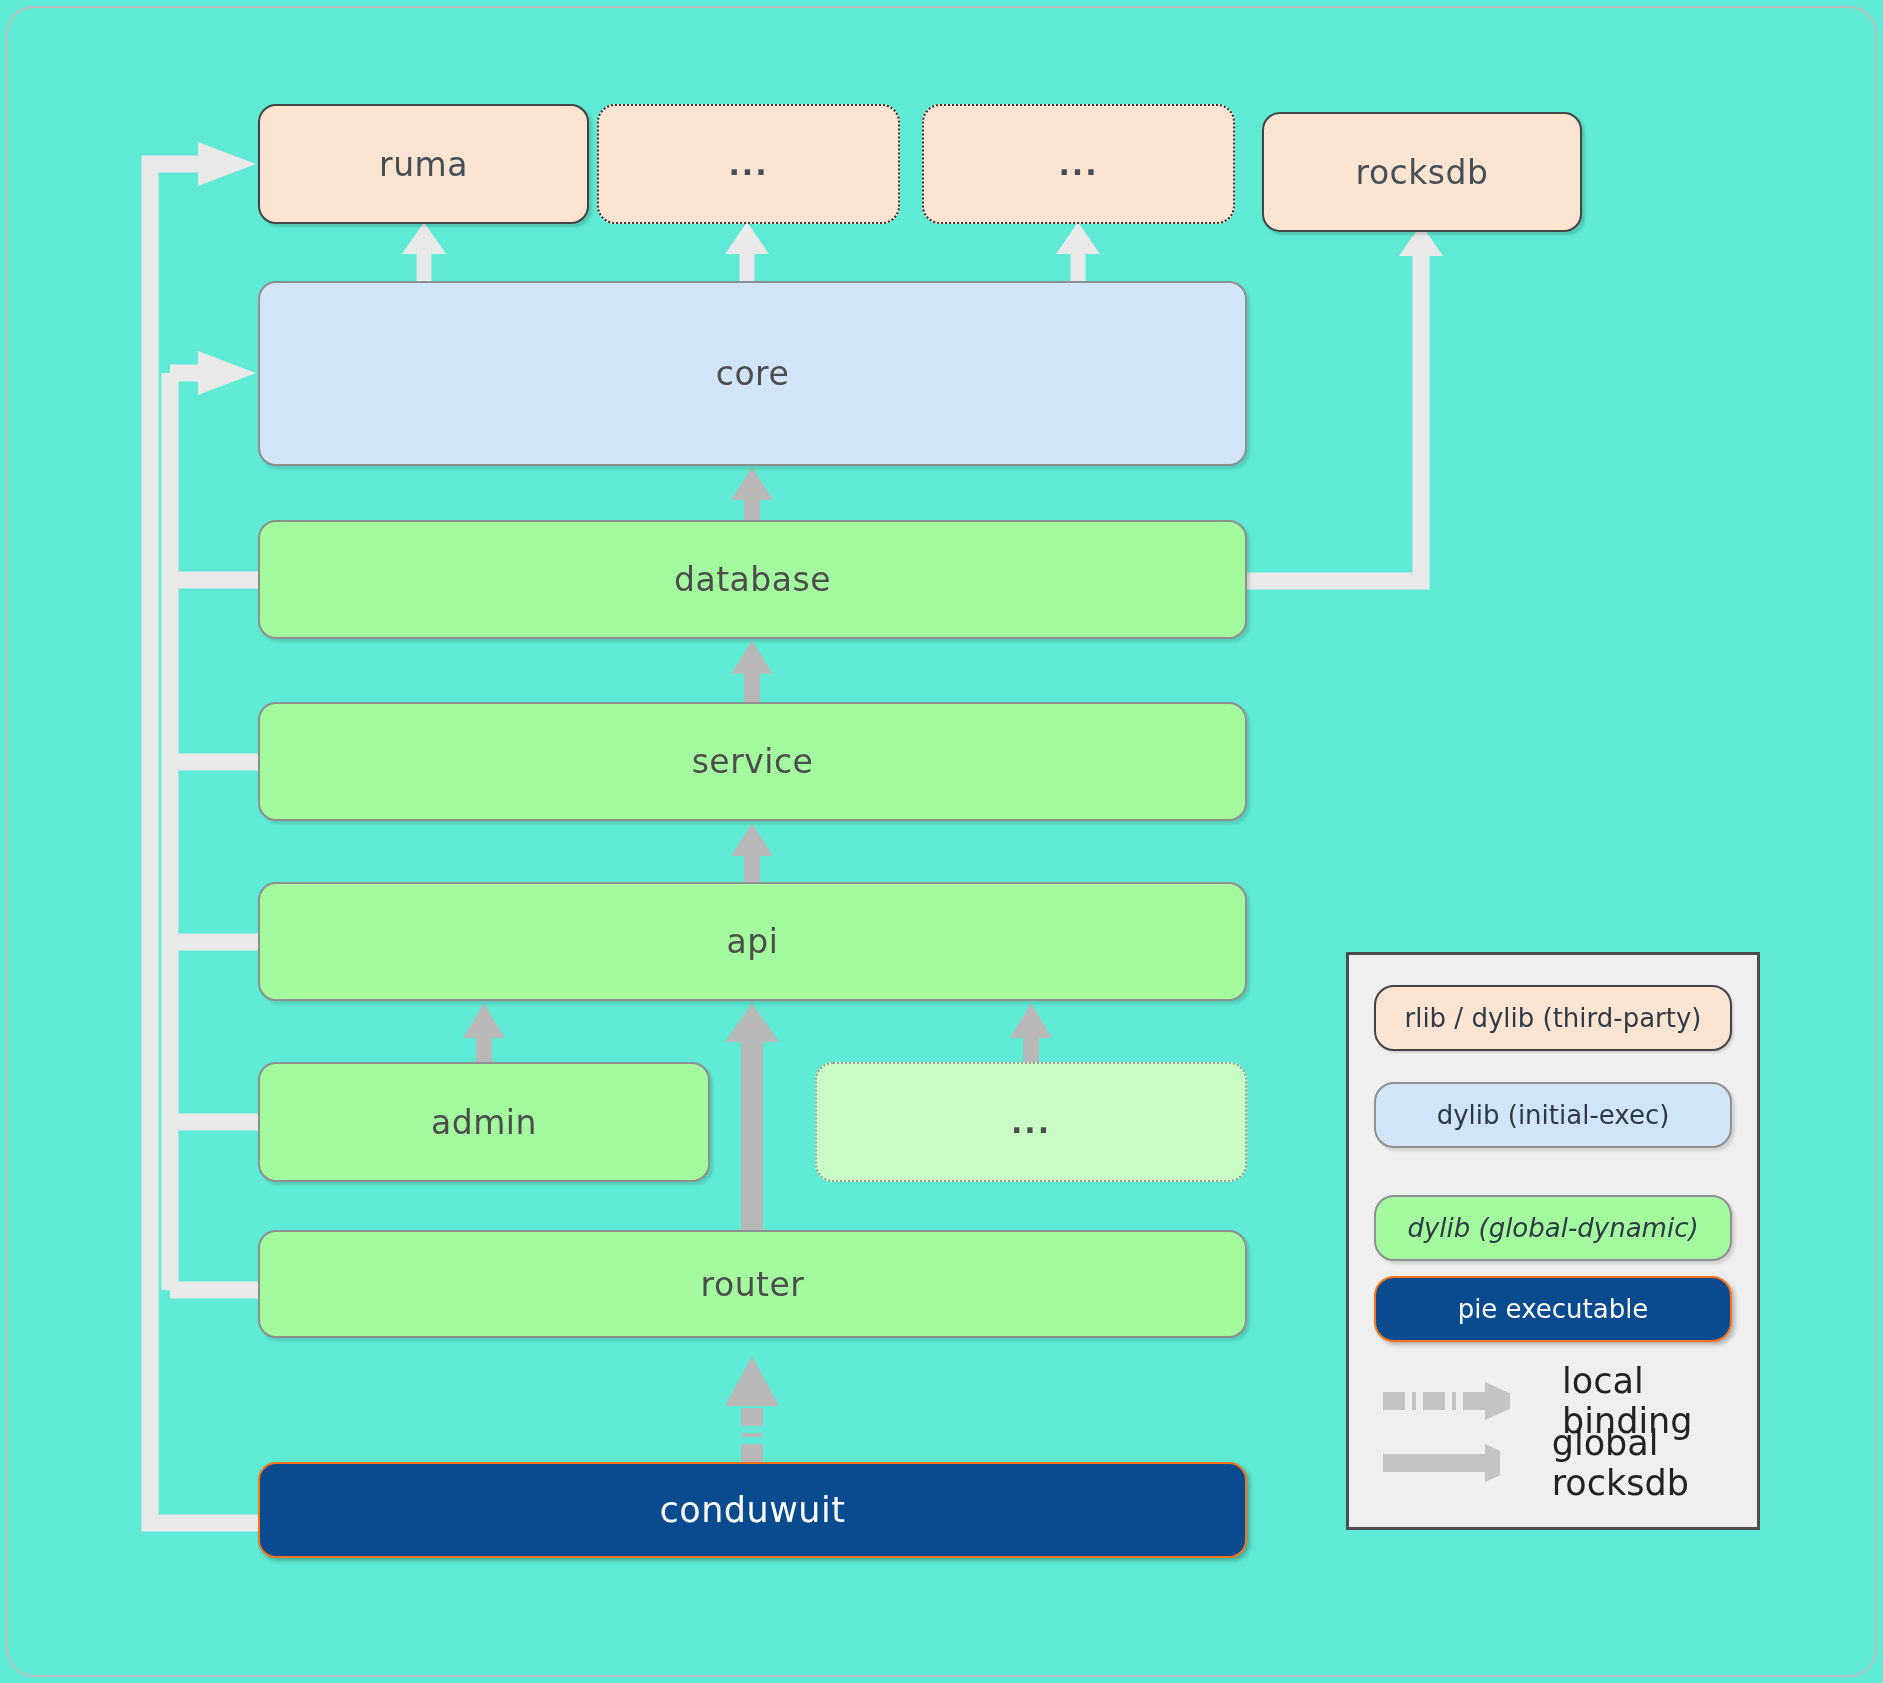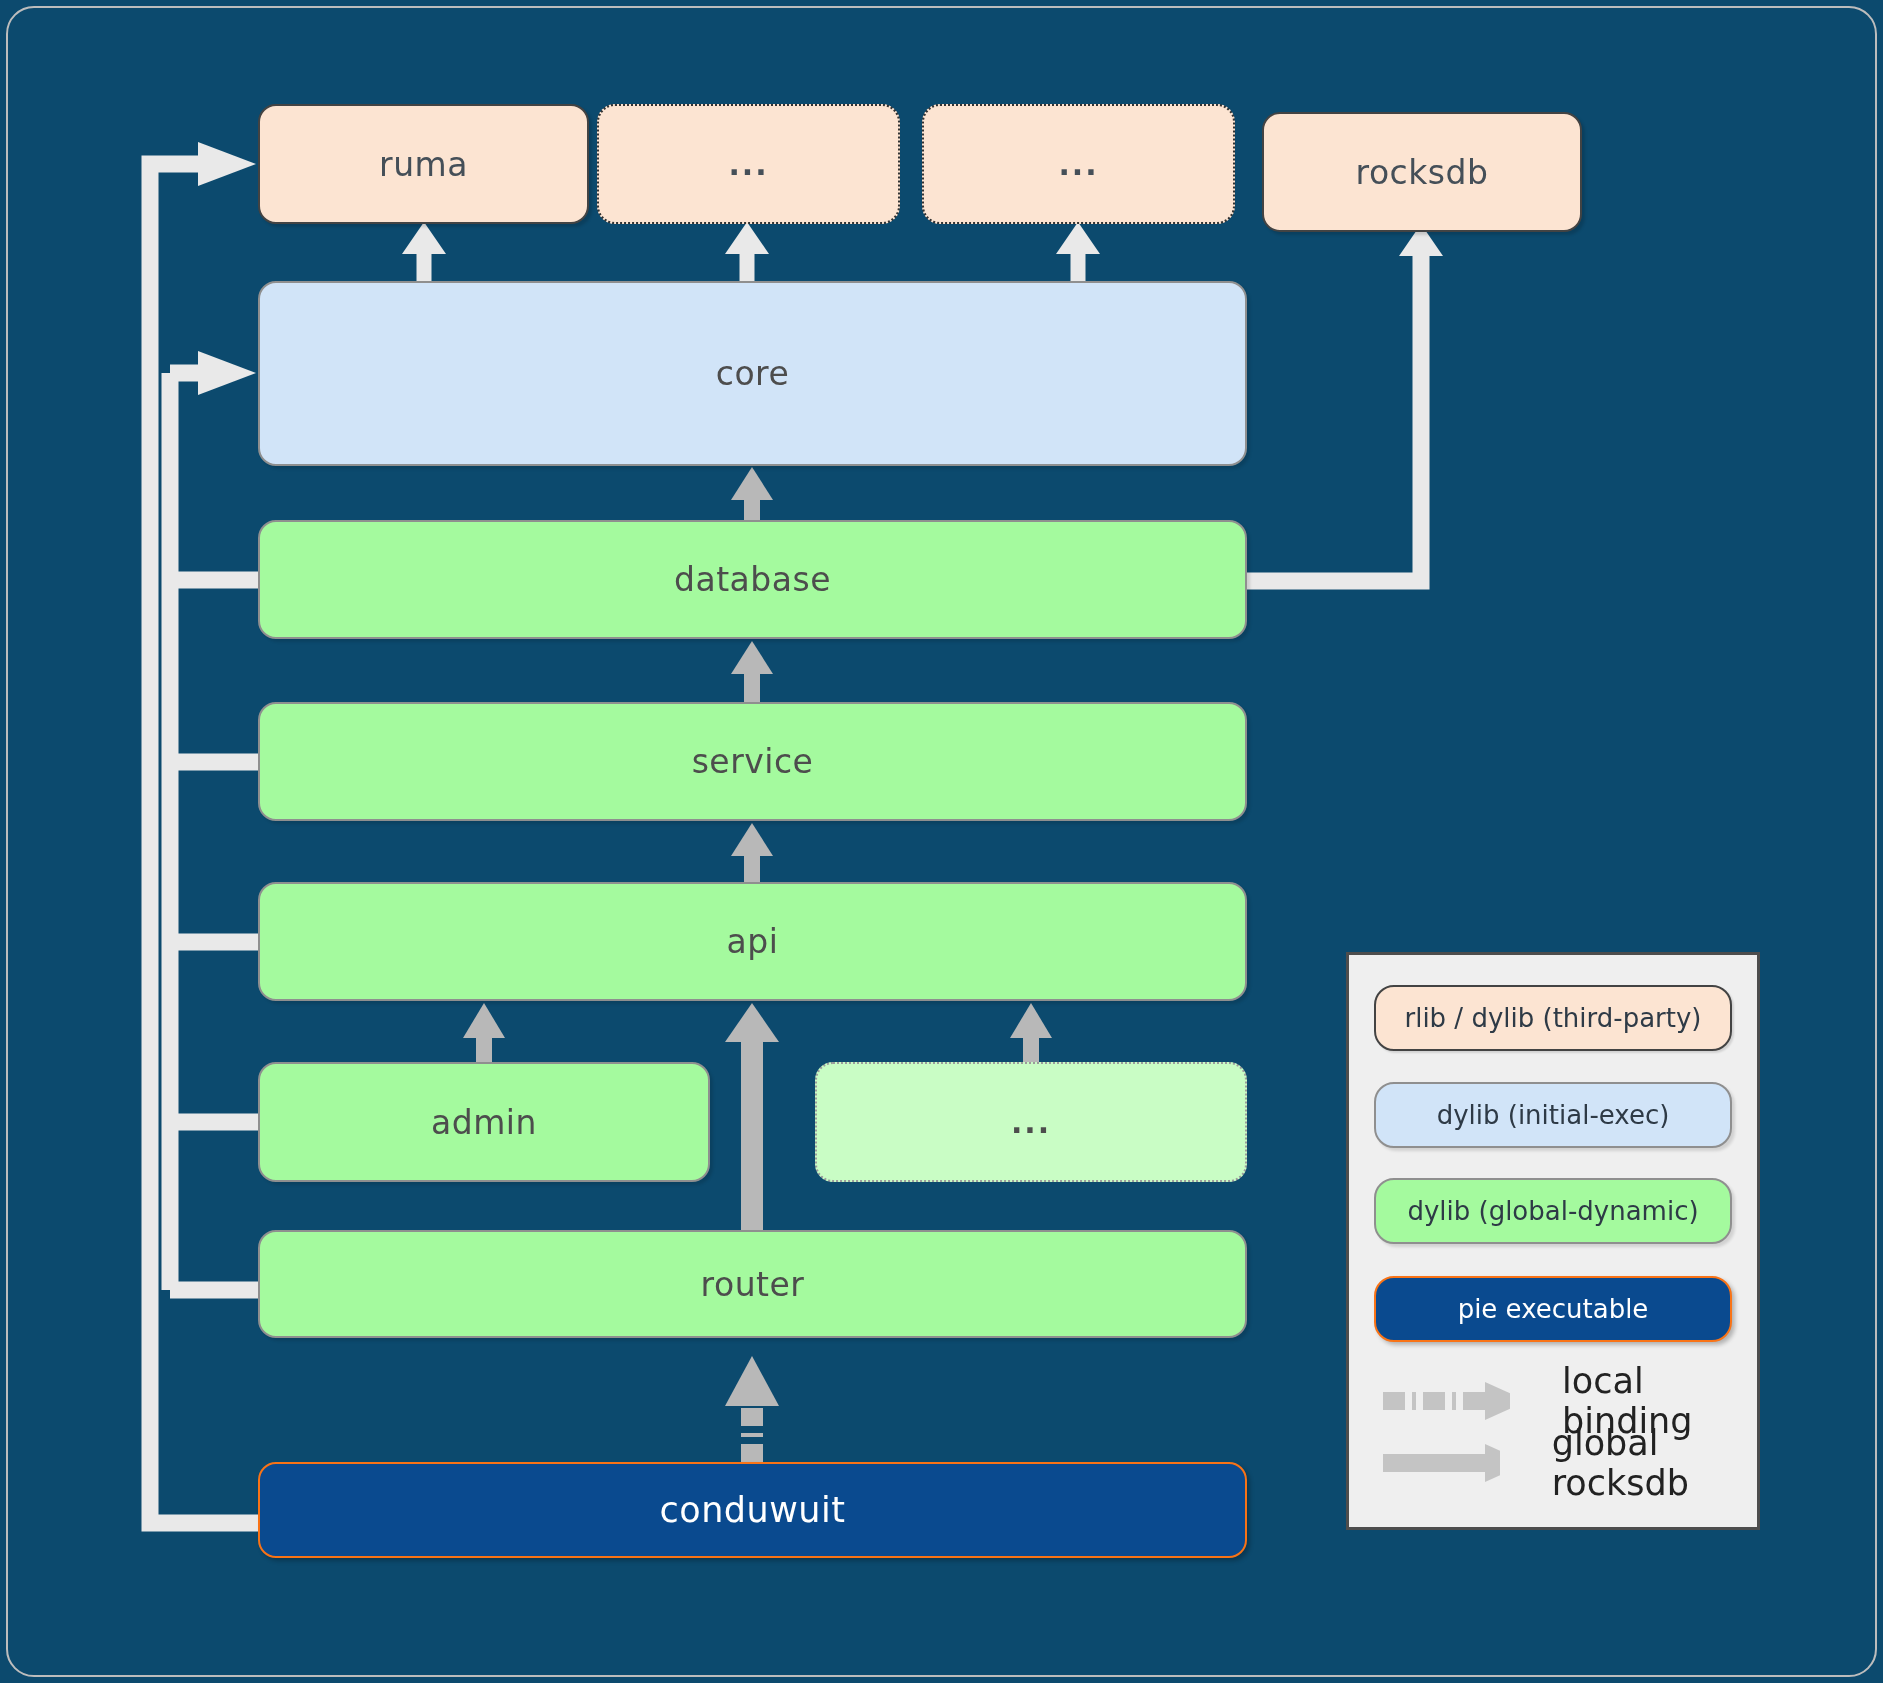--- a/index.html
+++ b/index.html
@@ -1,17 +1,17 @@
 <!DOCTYPE html>
 <html><head>
 <meta charset="utf-8">
 <style>
   html,body{margin:0;padding:0;background:#fff;}
   .canvas{
-    position:relative;width:1883px;height:1683px;background:#0c4a6e;overflow:hidden;
+    position:relative;width:1883px;height:1683px;background:#5eead4;overflow:hidden;
     font-family:"DejaVu Sans","Liberation Sans",sans-serif;
   }
   .frame{position:absolute;left:6px;top:6px;right:6px;bottom:6px;
     border:2px solid #bdbdbd;border-radius:28px;}
   svg.wires{position:absolute;left:0;top:0;}
   .node{
     position:absolute;display:flex;align-items:center;justify-content:center;
     box-sizing:border-box;font-size:33px;color:#4d4d4d;letter-spacing:.5px;
   }
   .dots-label{font-weight:bold;font-size:30px;letter-spacing:2px;}
@@ -40,21 +40,21 @@
   .n-router  {left:258px; top:1230px;width:989px; height:108px;}
   .n-conduwuit{left:258px;top:1462px;width:989px; height:96px;font-size:35px;}
 
   
   .legend{position:absolute;left:1346px;top:952px;width:414px;height:578px;
     background:#efefef;border:3px solid #4d4d4d;box-sizing:border-box;}
   .pill{position:absolute;left:25px;width:358px;height:66px;border-radius:20px;
     display:flex;align-items:center;justify-content:center;font-size:26px;
     color:#2e3a46;box-sizing:border-box;}
   .pill.peach{box-shadow:2px 2px 2px rgba(0,0,0,.12);}
-  .p1{top:30px;} .p2{top:127px;} .p3{top:223px;} .p4{top:321px;}
+  .p1{top:30px;} .p2{top:127px;} .p3{top:240px;font-style:italic;} .p4{top:321px;}
   .pill.navy{color:#fff;}
   .lrow{position:absolute;left:30px;height:44px;display:flex;align-items:center;
     gap:52px;font-size:35px;color:#222;}
   .lrow1{top:424px;} .lrow2{top:486px;}
   .larrow{display:block;}
 </style>
 </head>
 <body>
 
 <div class="canvas">

